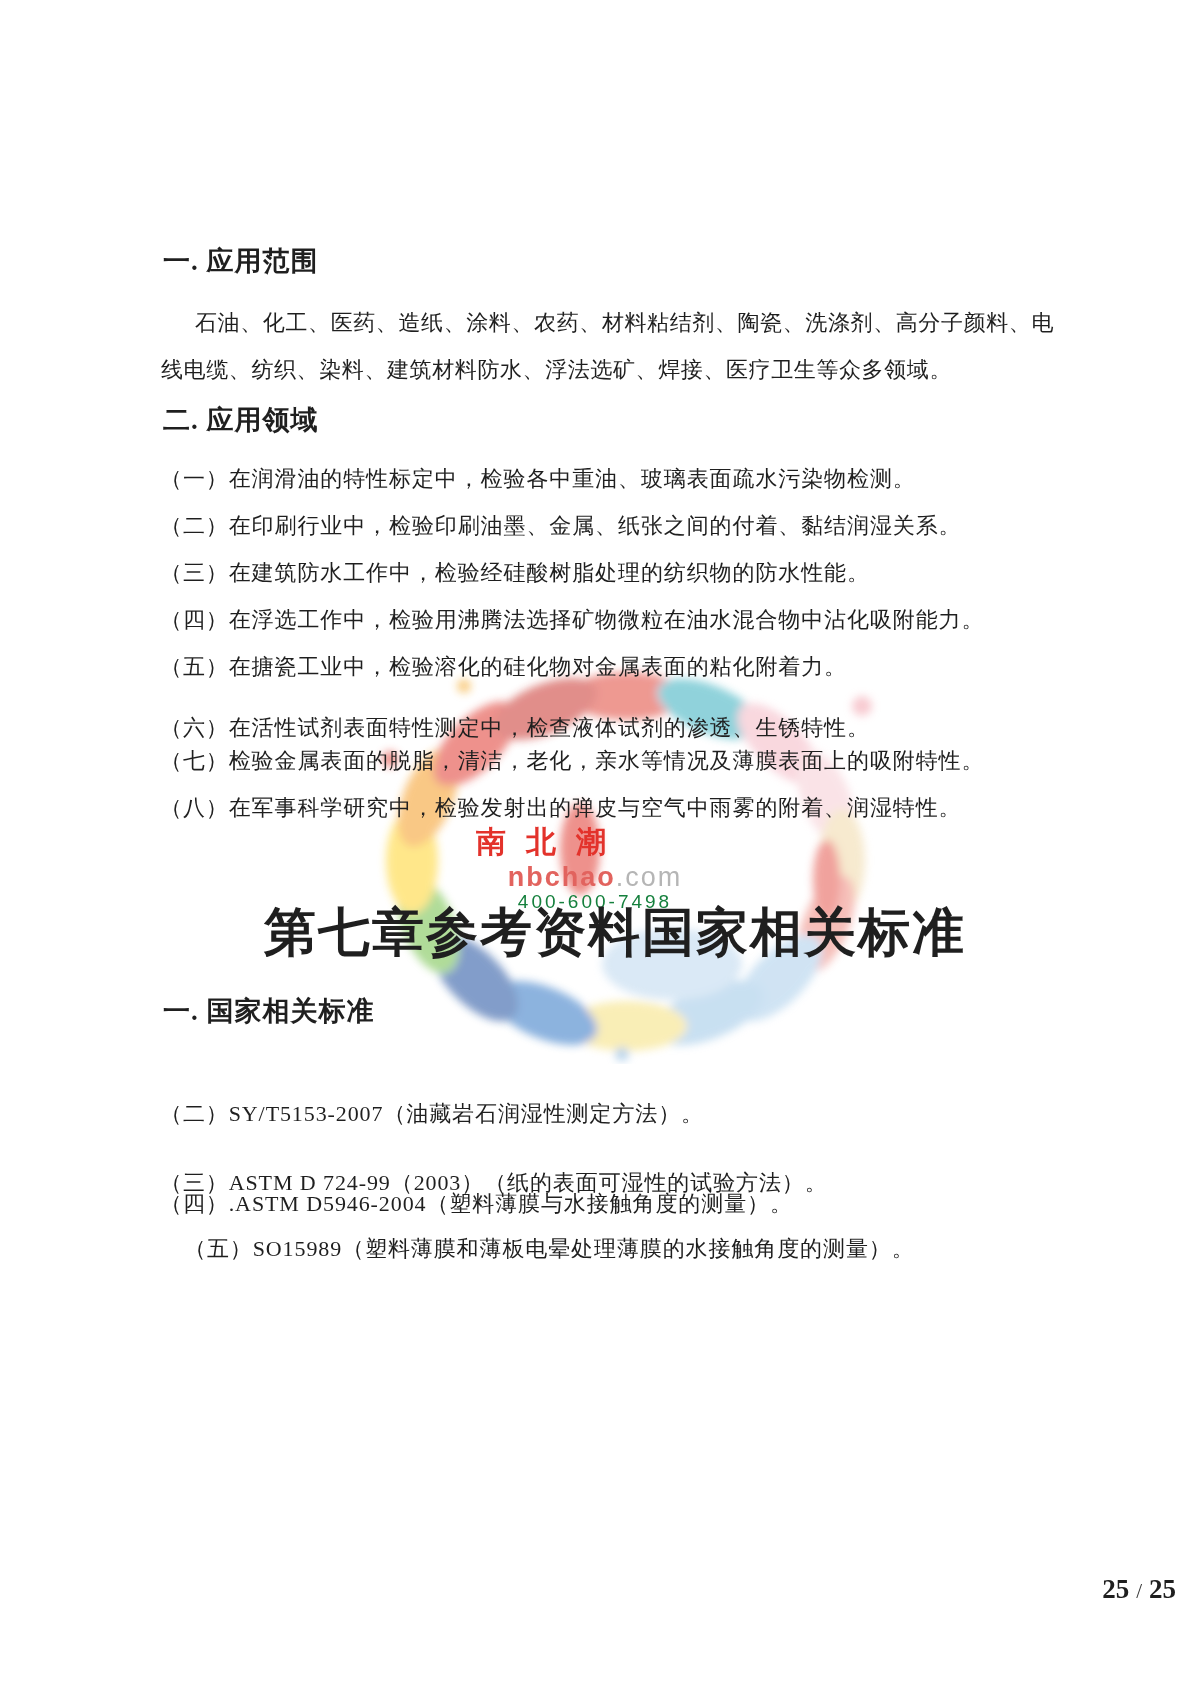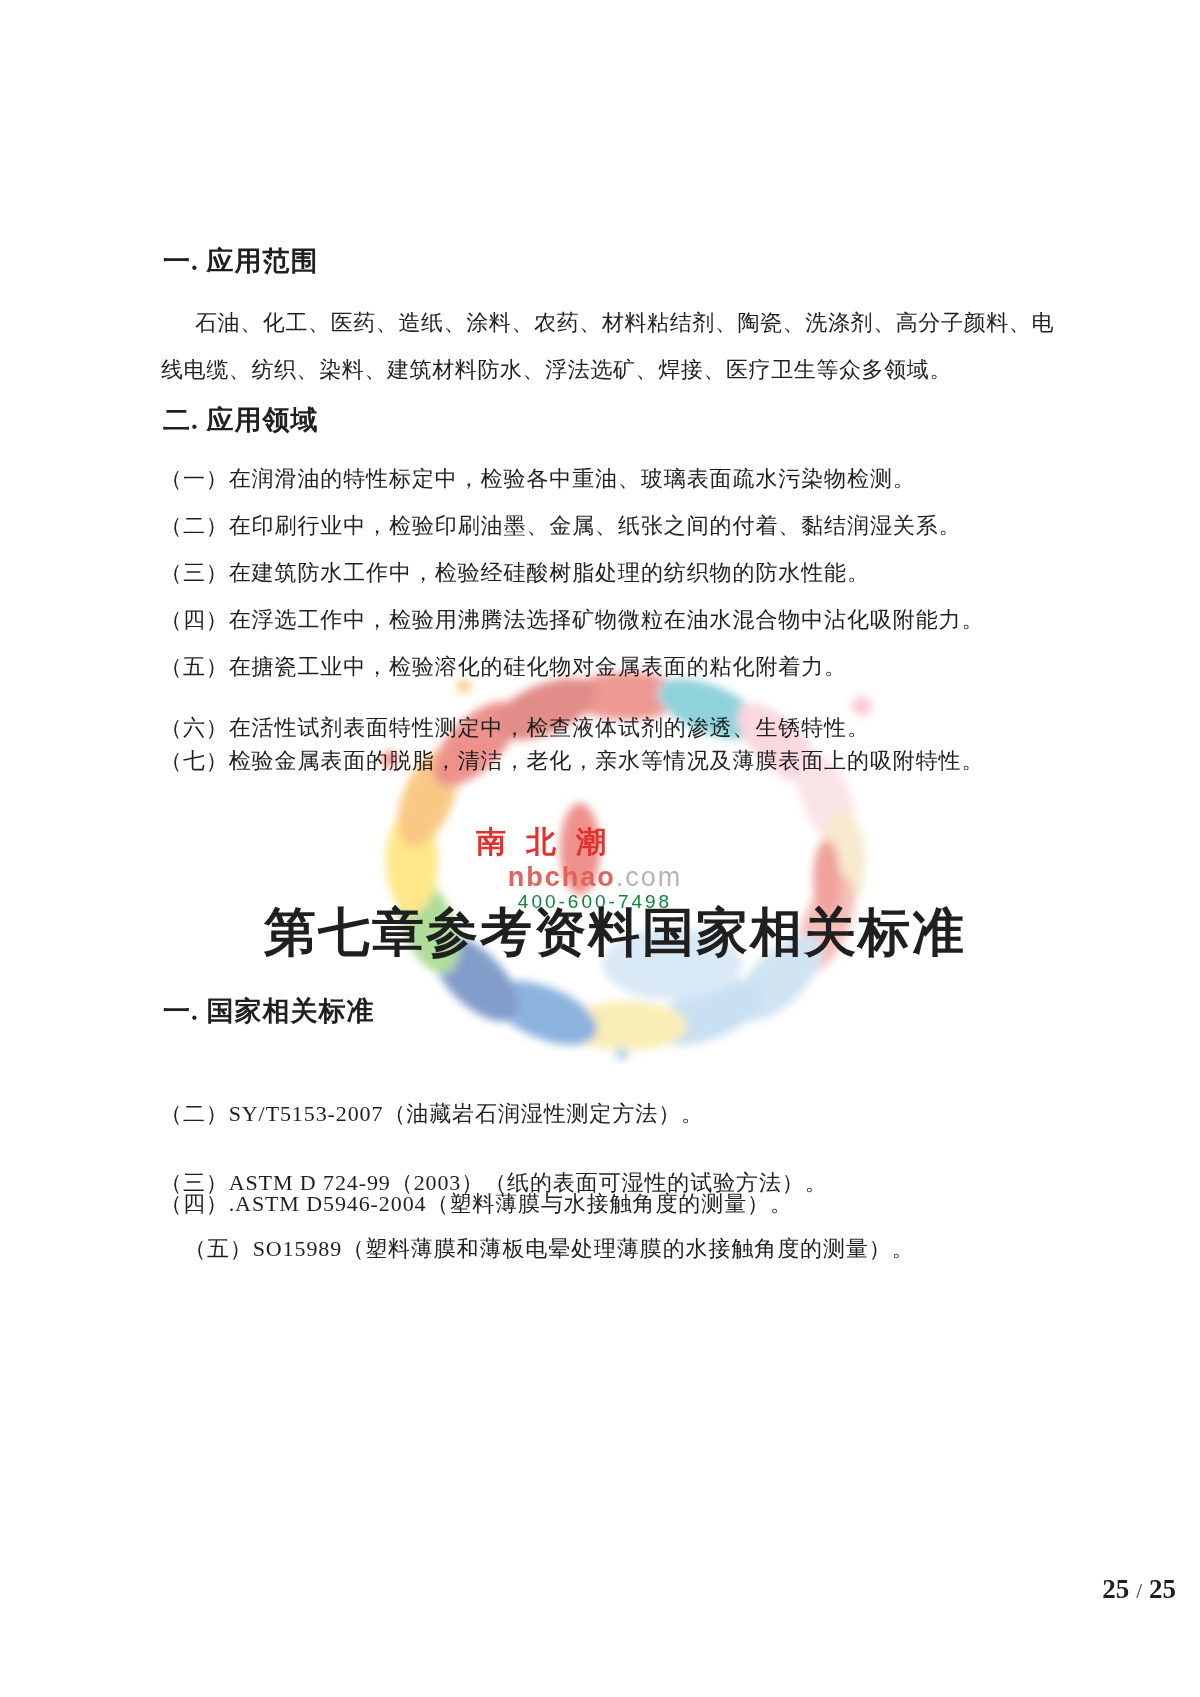--- a/index.html
+++ b/index.html
@@ -77,20 +77,21 @@
   <div class="para txt">石油、化工、医药、造纸、涂料、农药、材料粘结剂、陶瓷、洗涤剂、高分子颜料、电线电缆、纺织、染料、建筑材料防水、浮法选矿、焊接、医疗卫生等众多领域。</div>
   <div class="sec-h h-62 txt">二. 应用领域</div>
 
   <div class="li c6-0 txt">（一）在润滑油的特性标定中，检验各中重油、玻璃表面疏水污染物检测。</div>
   <div class="li c6-1 txt">（二）在印刷行业中，检验印刷油墨、金属、纸张之间的付着、黏结润湿关系。</div>
   <div class="li c6-2 txt">（三）在建筑防水工作中，检验经硅酸树脂处理的纺织物的防水性能。</div>
   <div class="li c6-3 txt">（四）在浮选工作中，检验用沸腾法选择矿物微粒在油水混合物中沾化吸附能力。</div>
   <div class="li c6-4 txt">（五）在搪瓷工业中，检验溶化的硅化物对金属表面的粘化附着力。</div>
   <div class="li c6-5 txt">（六）在活性试剂表面特性测定中，检查液体试剂的渗透、生锈特性。</div>
   <div class="li c6-6 txt">（七）检验金属表面的脱脂，清洁，老化，亲水等情况及薄膜表面上的吸附特性。</div>
+  <div class="li c6-7 txt">（八）在军事科学研究中，检验发射出的弹皮与空气中雨雾的附着、润湿特性。</div>
 
   <div class="ch7-title txt">第七章参考资料国家相关标准</div>
   <div class="sec-h h-71 txt">一. 国家相关标准</div>
 
   <div class="li c7-1 txt">（二）SY/T5153-2007（油藏岩石润湿性测定方法）。</div>
   <div class="li c7-2 txt">（三）ASTM D 724-99（2003）（纸的表面可湿性的试验方法）。</div>
   <div class="li c7-3 txt">（四）.ASTM D5946-2004（塑料薄膜与水接触角度的测量）。</div>
   <div class="li c7-4 txt">（五）SO15989（塑料薄膜和薄板电晕处理薄膜的水接触角度的测量）。</div>
 
   <div class="footer txt"><span>25</span><span class="sep">/</span><span>25</span></div>

